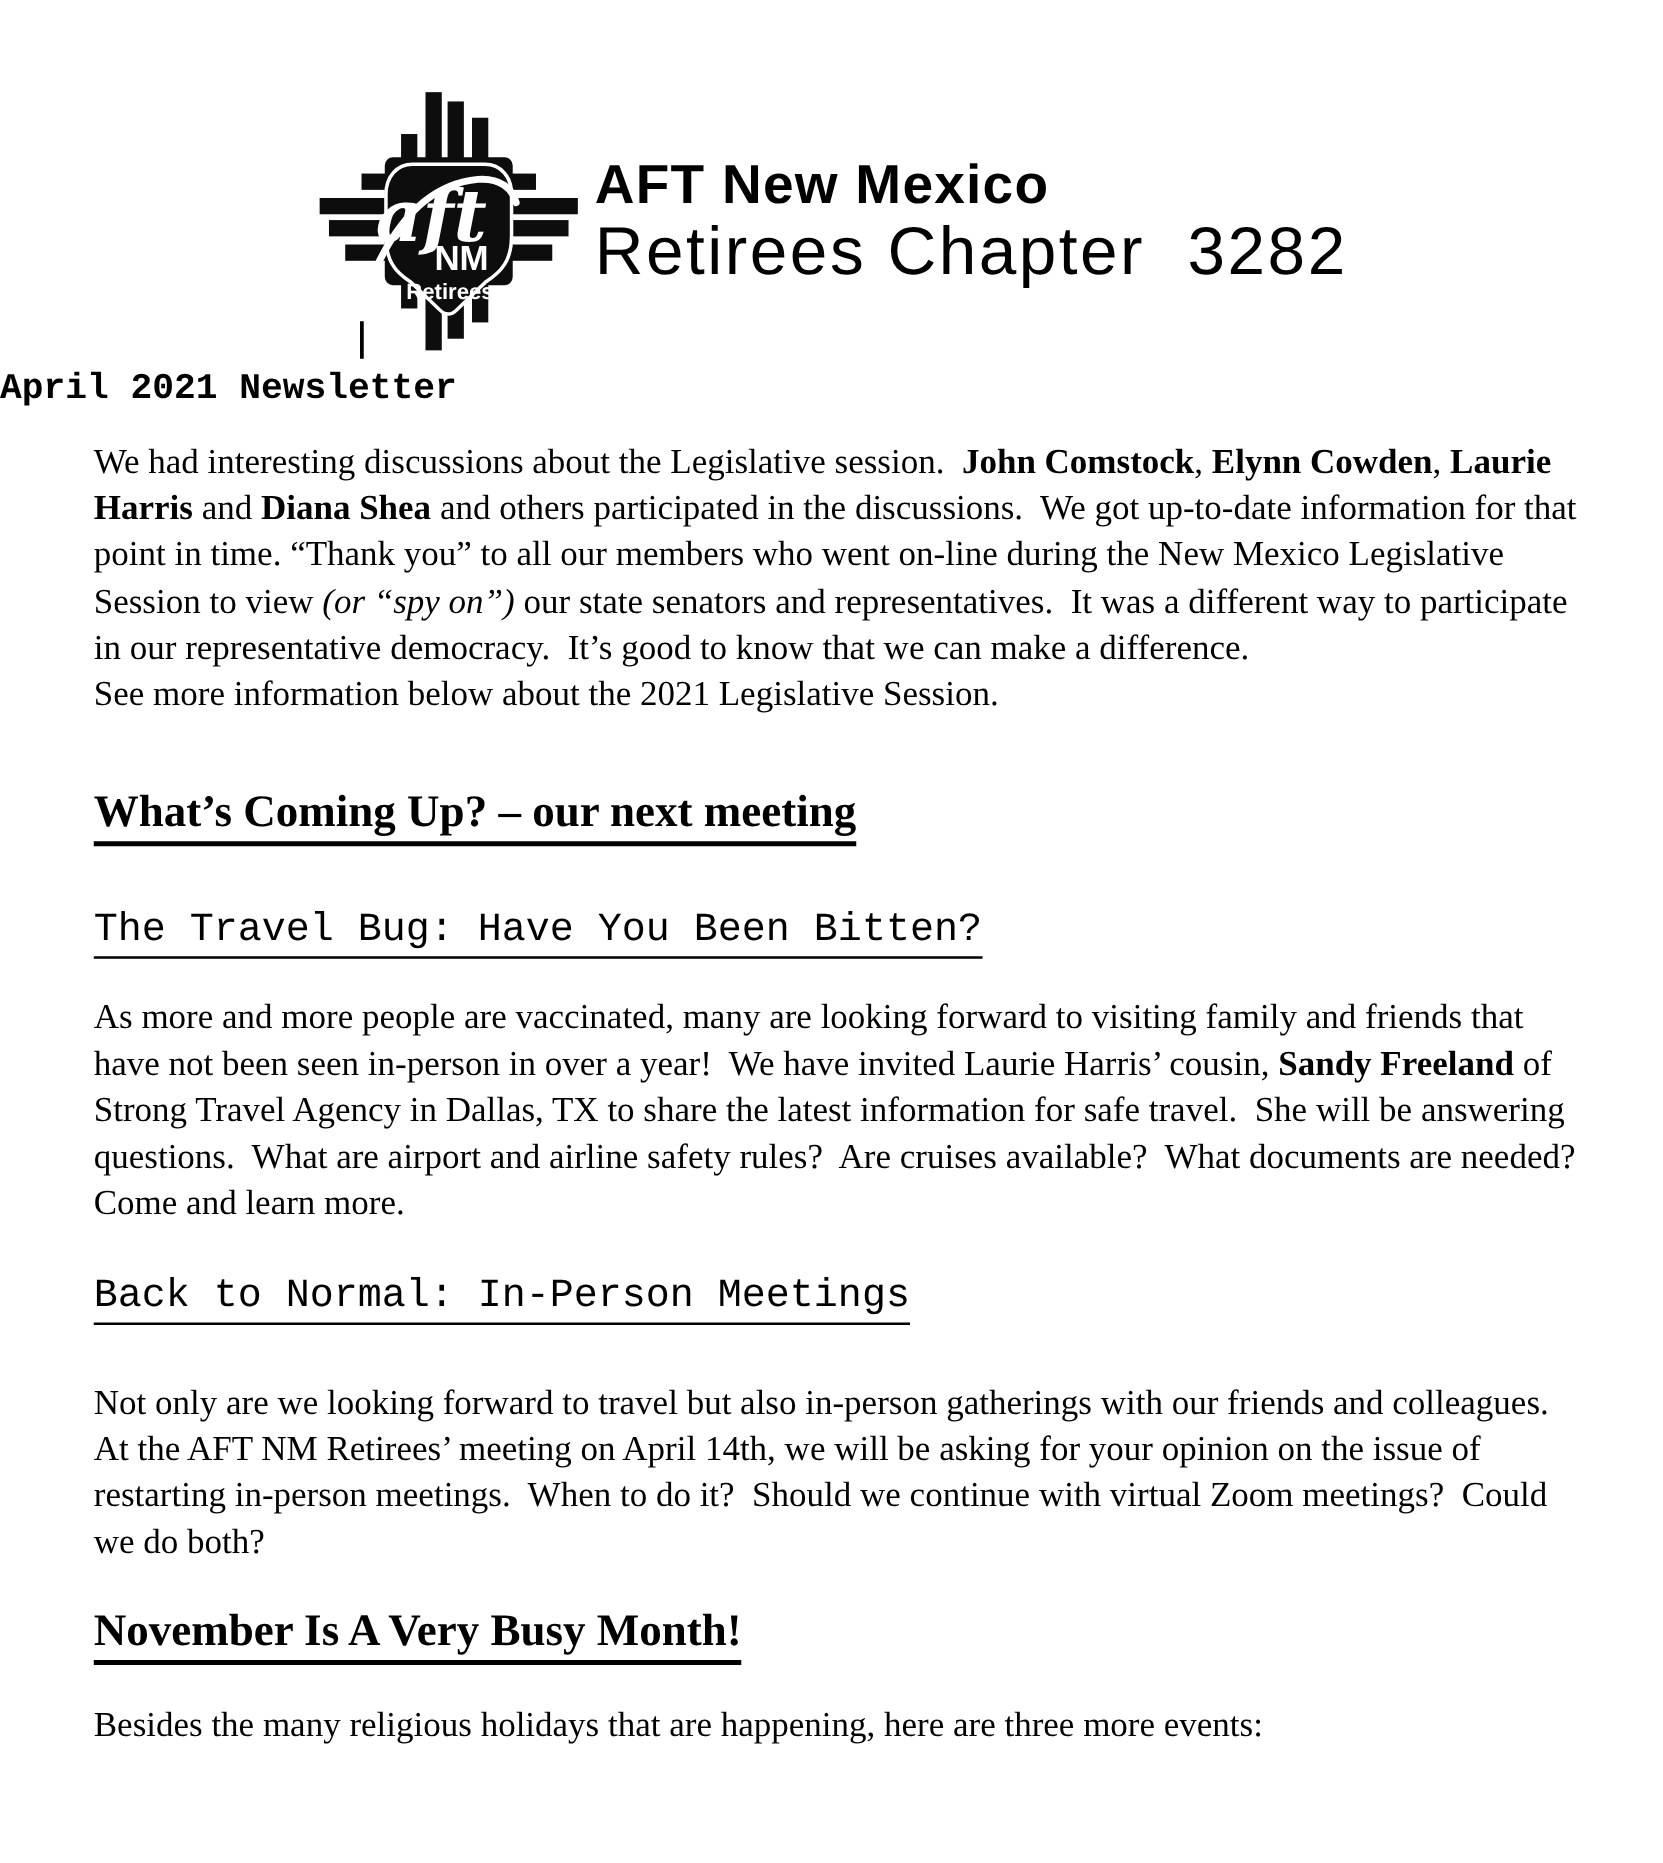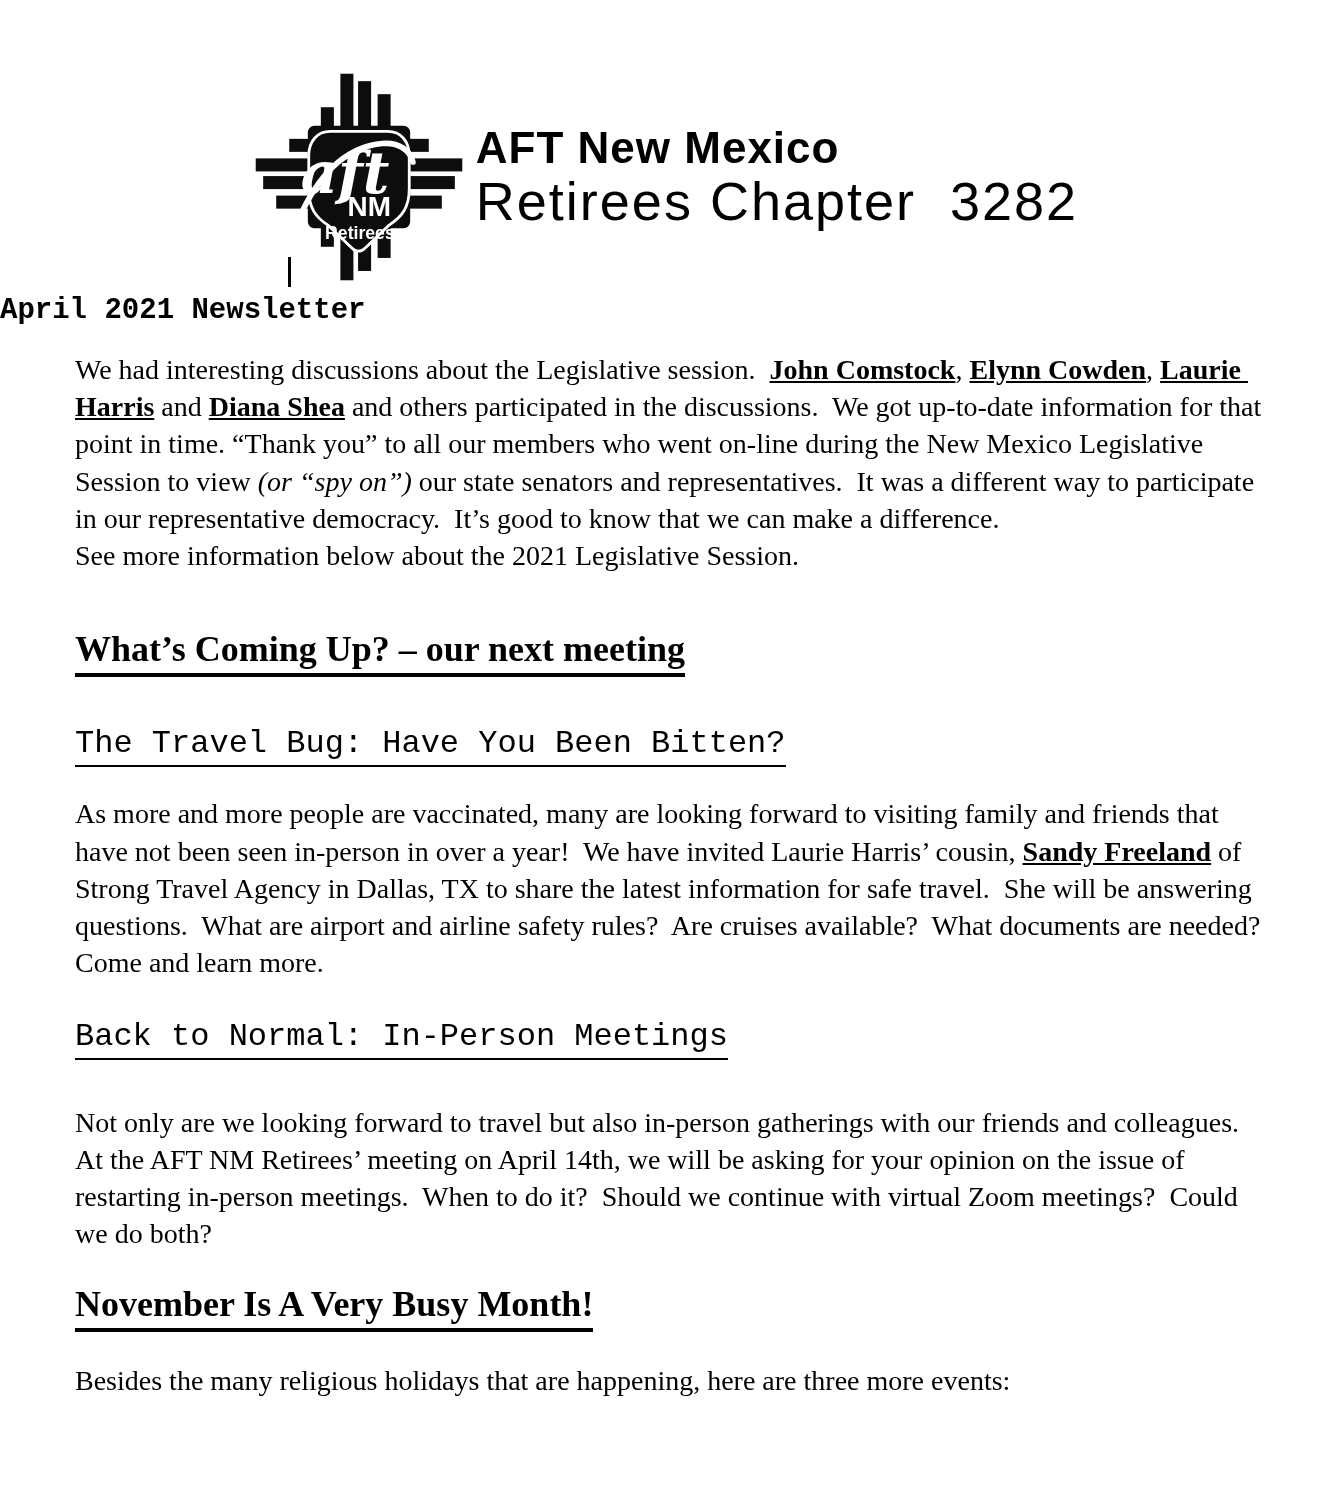--- a/index.html
+++ b/index.html
@@ -41,21 +41,21 @@
   
   main { padding:0 68px 0 75px; }
   .h1 { font-size:36px; font-weight:bold; font-family:"Liberation Serif", serif; }
   .h2 { font-size:32px; font-weight:normal; font-family:Liberation Mono, monospace; }
   .h1 .ul { display:inline-block; border-bottom:4px solid #000; padding-bottom:3px; }
   .h2 .ul { display:inline-block; border-bottom:2px solid #000; padding-bottom:3px; }
   p.body {
     font-size:28px; line-height:1.33;
     white-space:pre-wrap;
   }
-  .b { font-weight:bold;text-decoration:underline; }
+  .b { font-weight:bold; }
   .i { font-style:italic; }
   
   .mt-march   { margin-top:42px; }
   .mt-p1      { margin-top:24px; }
   .mt-seemore { margin-top:0; }
   .mt-coming  { margin-top:54px; }
   .mt-travel  { margin-top:48px; }
   .mt-p2      { margin-top:28px; }
   .mt-normal  { margin-top:36px; }
   .mt-p3      { margin-top:44px; }

